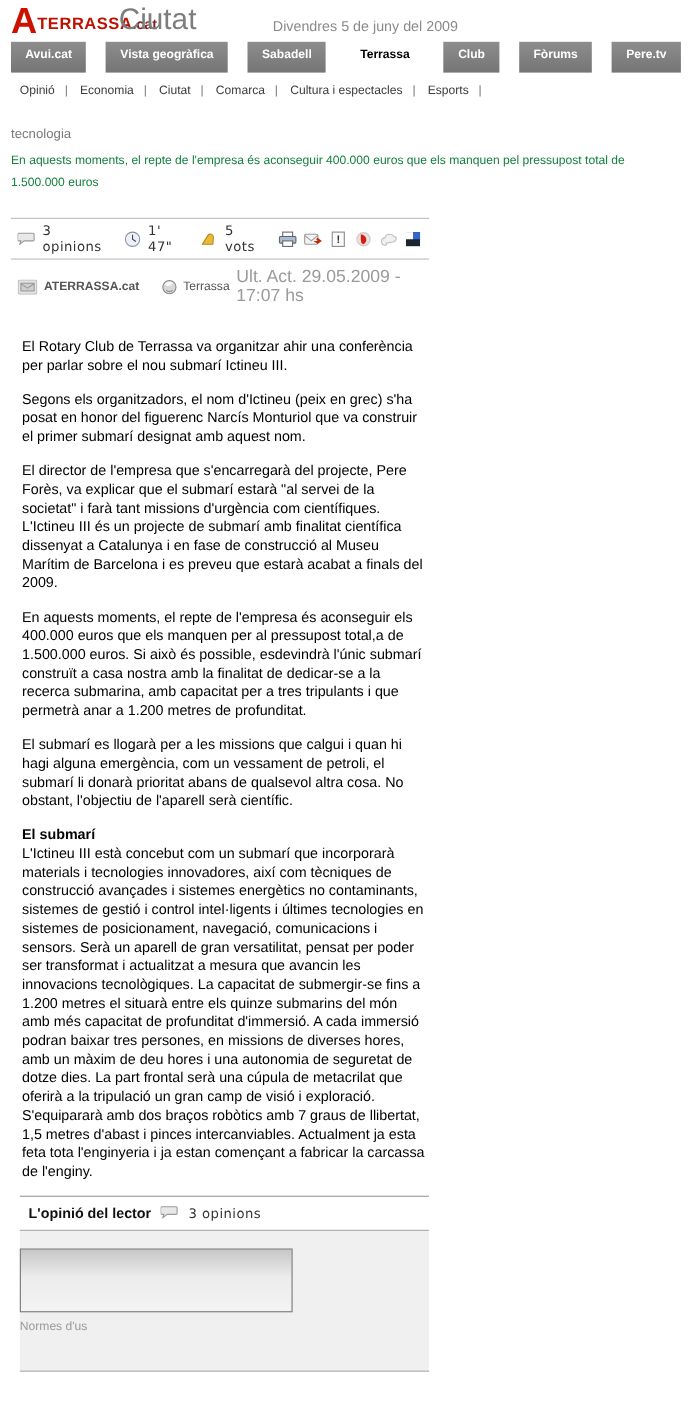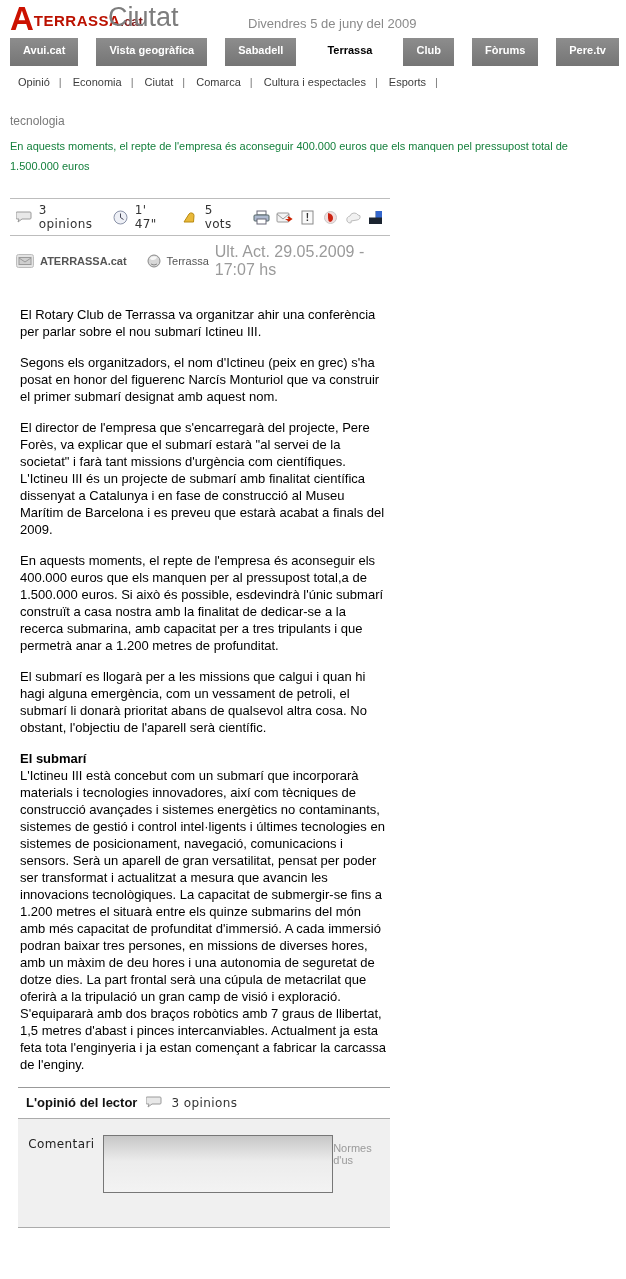--- a/index.html
+++ b/index.html
@@ -77,21 +77,21 @@
     background:#f0f0f0;
     border-top:1px solid #ababab; border-bottom:1px solid #ababab;
     padding:16px 0 34px 0;
     display:flex;
   }
   .comment-form .form-label {
     width:110px; text-align:right; padding-right:9px;
     font-family:"DejaVu Sans", sans-serif; font-size:12px; letter-spacing:0.4px; color:#222;
     padding-top:2px;
   }
-  .form-right { display:flex; flex-direction:row; }
+  .form-right { display:flex; flex-direction:column; }
   .comment-textarea {
     width:248px; height:58px;
     border:1px solid #777;
     background:linear-gradient(to bottom,#c7c7c7 0%,#ececec 45%,#f3f3f3 100%);
     resize:none; outline:none;
   }
   .rules-link { margin-top:7px; font-size:11px; color:#9a9a9a; cursor:pointer; }
 </style>
 </head>
 <body>
@@ -224,21 +224,20 @@
       <span class="comments-title">L'opinió del lector</span>
       <span class="icon">
         <svg width="16" height="12" viewBox="0 0 16 12">
             <path d="M1 1 h13 a1 1 0 0 1 1 1 v5 a1 1 0 0 1 -1 1 h-8 l-4 3 1-3 h-2 a1 1 0 0 1 -1 -1 v-5 a1 1 0 0 1 1 -1 z" fill="#e8e8e8" stroke="#9a9a9a"></path>
           </svg>
       </span>
       <span class="comments-count">3 opinions</span>
     </div>
 
     <div class="comment-form">
-      <div class="form-label">Comentari</div>
       <div class="form-right">
         <textarea class="comment-textarea" style=""></textarea>
         <div class="rules-link">Normes d'us</div>
       </div>
     </div>
   </div>
 
 </div>
 
 </body></html>

